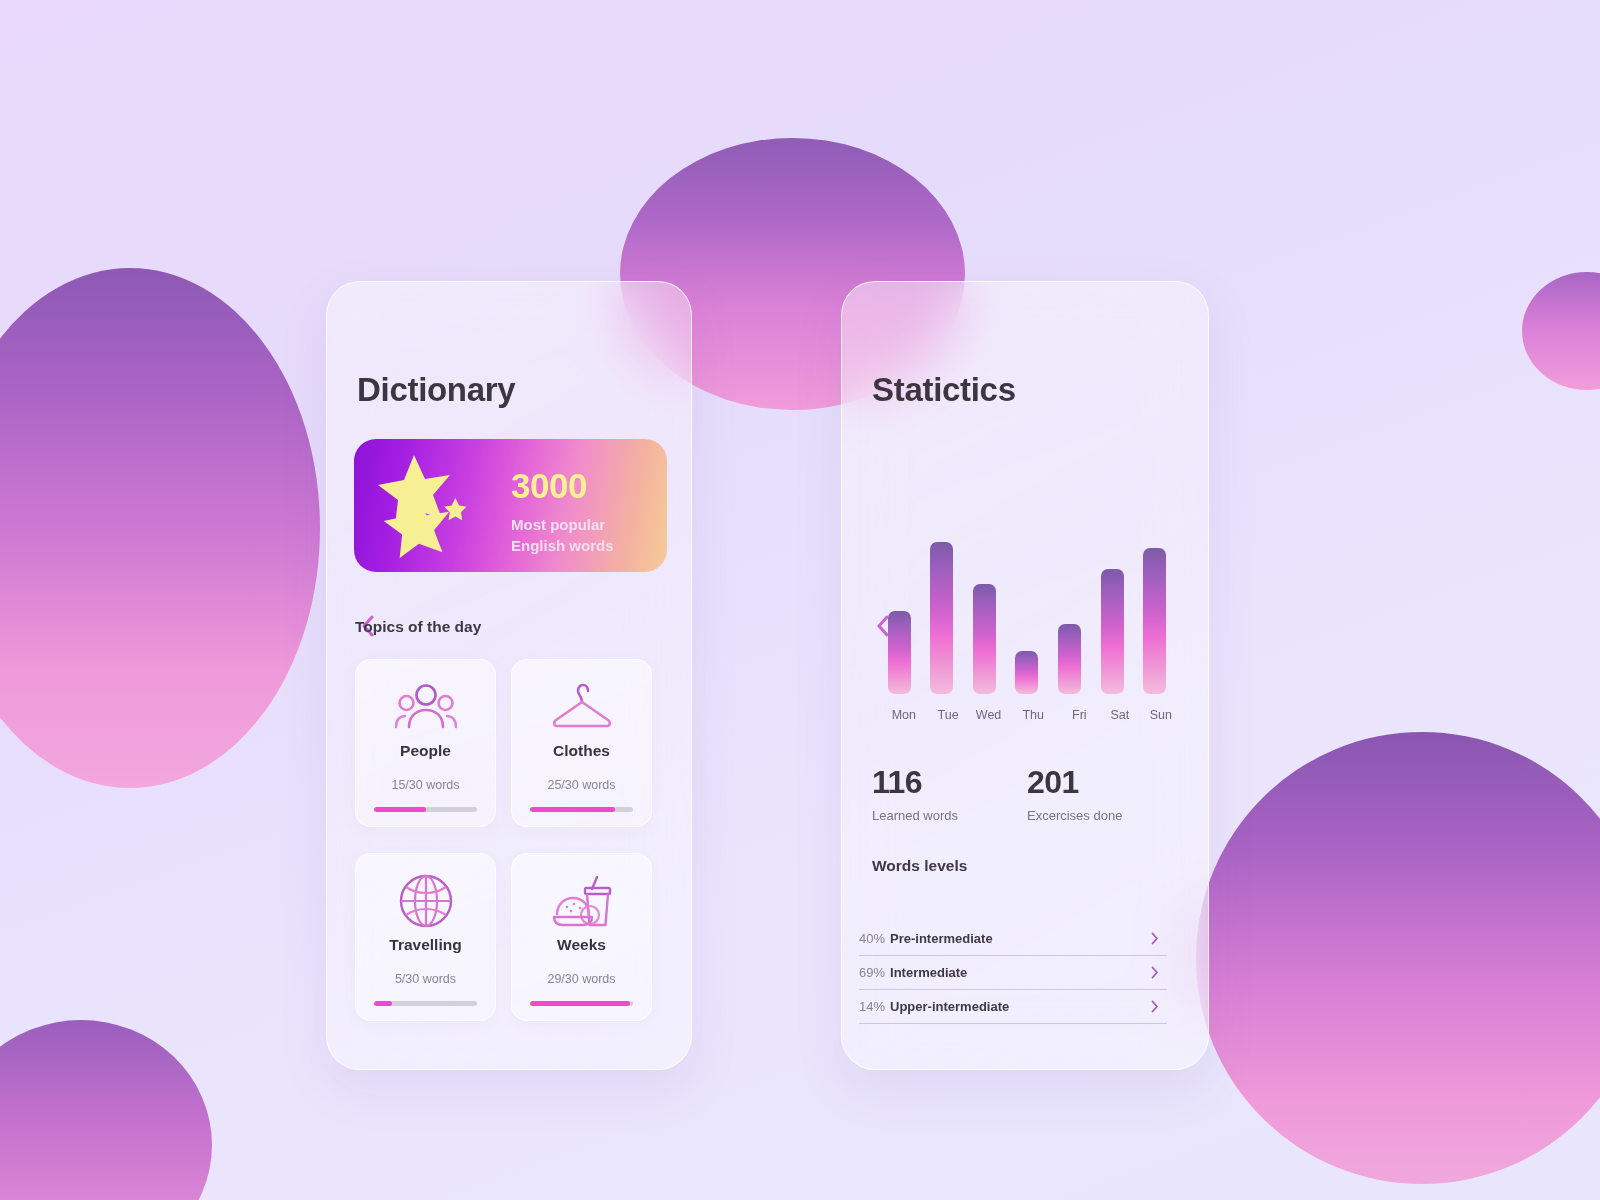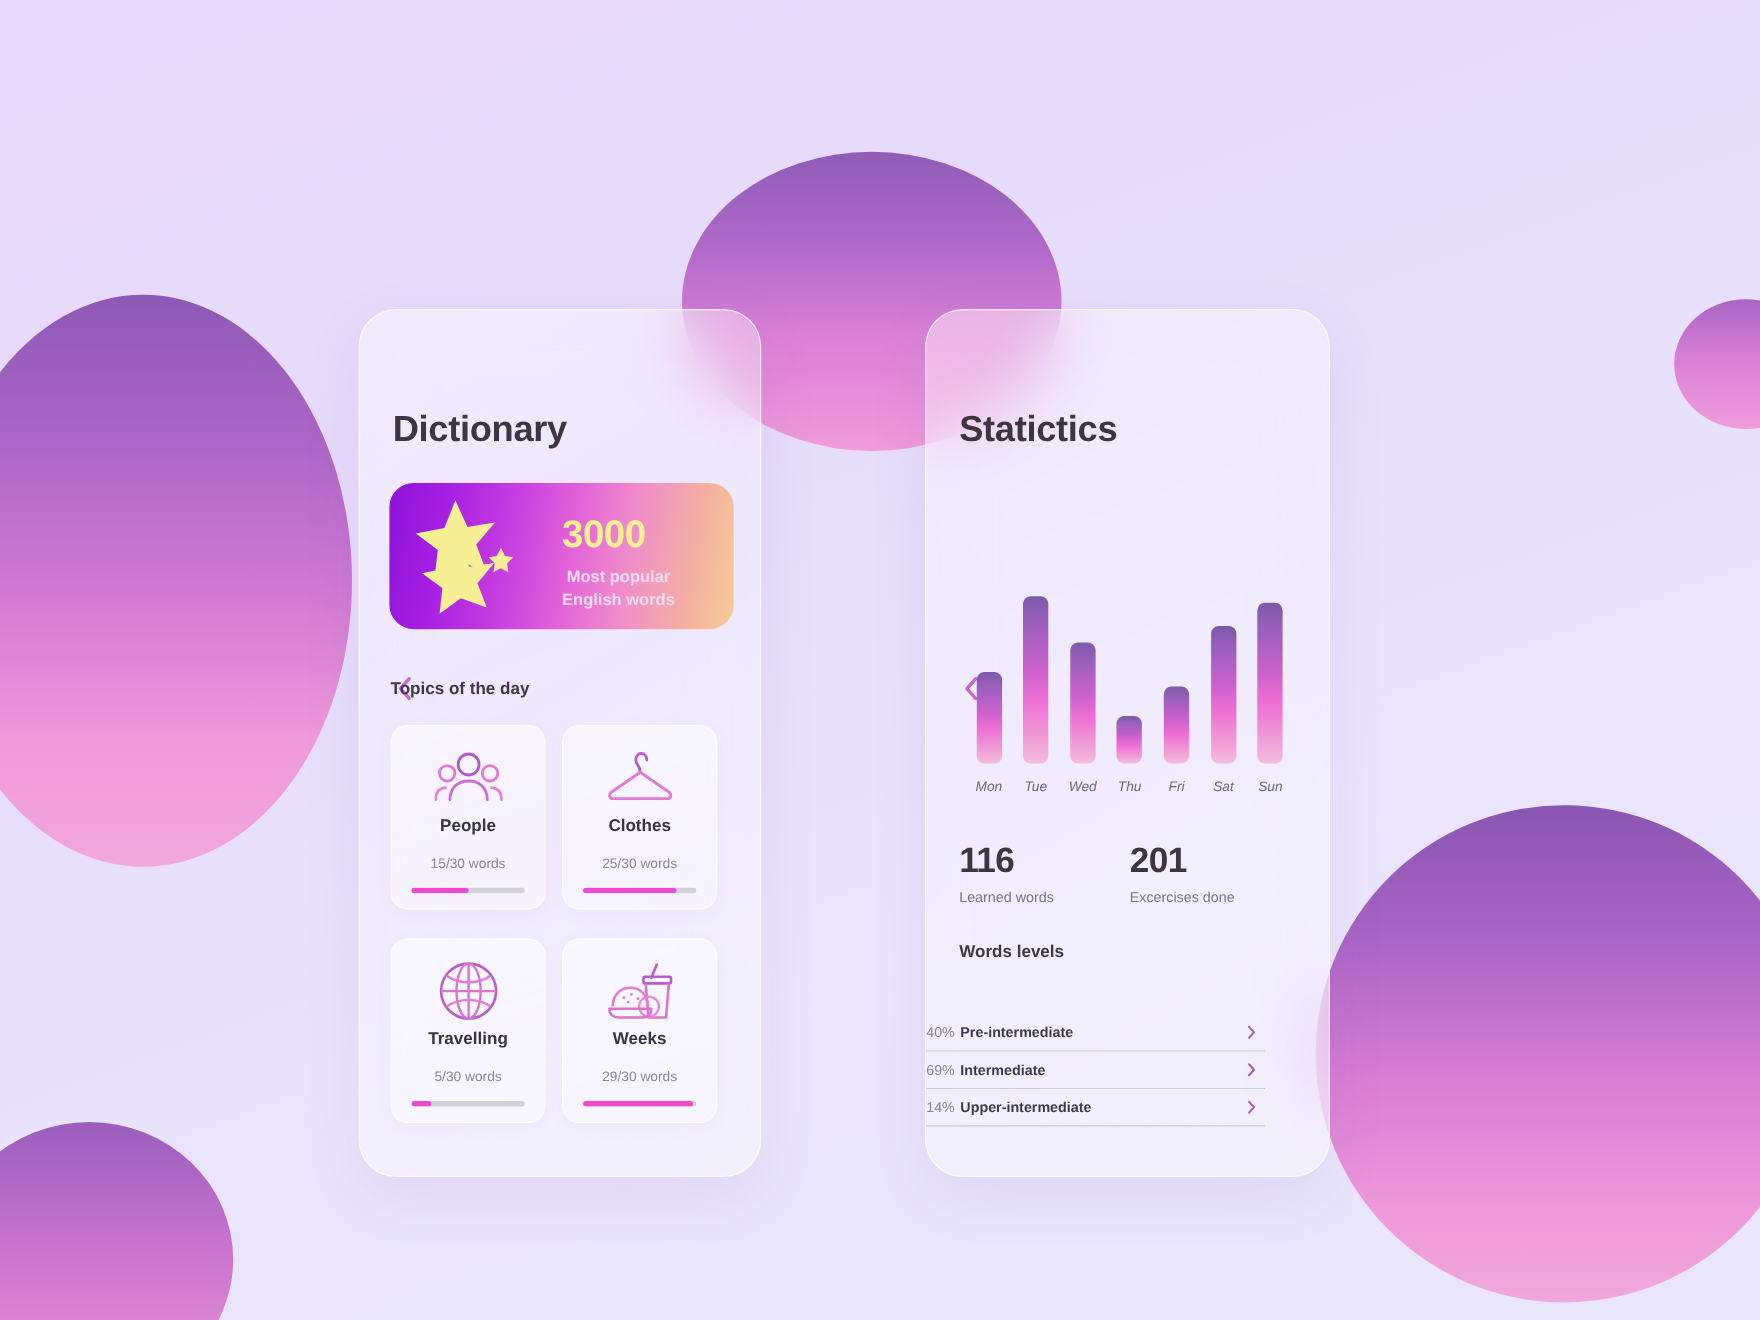--- a/index.html
+++ b/index.html
@@ -134,30 +134,30 @@
   .bar-col { width:34px; display:flex; flex-direction:column; align-items:center; }
   .bar {
     width:23px; border-radius:7px;
     background:linear-gradient(180deg,#7d5aa8 0%,#9a5fbc 16%,#cf62cd 45%,#ef6fd4 62%,#f0a0d6 86%,#f3bcdf 100%);
     cursor:pointer;
   }
   .bar-labels {
     position:absolute; left:0; bottom:0; width:100%;
     display:flex; justify-content:space-between; padding:0 10px;
   }
-  .bar-label { width:34px; text-align:center; font-size:12.5px; color:#6e6876;font-style:italic; }
+  .bar-label { width:34px; text-align:right; font-size:12.5px; color:#6e6876; }
 
   
   .stats-row { position:absolute; left:30px; top:482px; width:310px; display:flex; }
   .stat-block { width:50%; }
   .stat-num { font-size:32px; font-weight:bold; color:#3d3640; letter-spacing:-0.5px; }
   .stat-cap { font-size:13px; color:#7a7483; margin-top:7px; }
 
   
-  .levels-list { position:absolute; left:0; top:640px; width:308px; }
+  .levels-list { position:absolute; left:17px; top:640px; width:308px; }
   .level-row {
     display:flex; align-items:center; padding:9px 8px 9px 0;
     border-bottom:1px solid rgba(120,105,135,0.30);
     cursor:pointer;
   }
   .level-pct { font-size:13px; color:#8a8391; margin-right:5px; }
   .level-name { font-size:13px; font-weight:bold; color:#3f3845; flex:1; }
   .chev-right svg { display:block; }
 </style>
 </head>
@@ -185,21 +185,21 @@
 
   <div class="banner">
     <span class="stars">
       <svg width="108" height="105" viewBox="0 0 108 105">
         <path d="M38 2 L49 26 L74 22 L57 42 L66 66 L40 57 L19 73 L22 47 L2 32 L28 27 Z" fill="#f6ef94"></path>
         <path d="M94 46 L100 58 L112 60 L103 69 L105 82 L94 76 L83 82 L85 69 L76 60 L88 58 Z" transform="translate(-13,1) scale(0.62) translate(55,25)" fill="#f6ef94"></path>
         <path d="M40 54 L53 80 L80 76 L62 98 L72 124 L44 114 L21 131 L24 103 L2 87 L30 81 Z" transform="translate(6,-5) scale(0.84)" fill="#f6ef94"></path>
       </svg>
     </span>
     <div class="banner-num">3000</div>
-    <div class="banner-sub" style="white-space:pre-line;text-align:center;">Most popular
+    <div class="banner-sub" style="white-space:pre-line;">Most popular
 English words</div>
   </div>
 
   <div class="section-label" style="left:28px; top:336px;">Topics of the day</div>
 
   <div class="topics-grid">
 
     <div class="topic-card">
       <div class="topic-icon">
         <svg width="62" height="48" viewBox="0 0 62 48">

